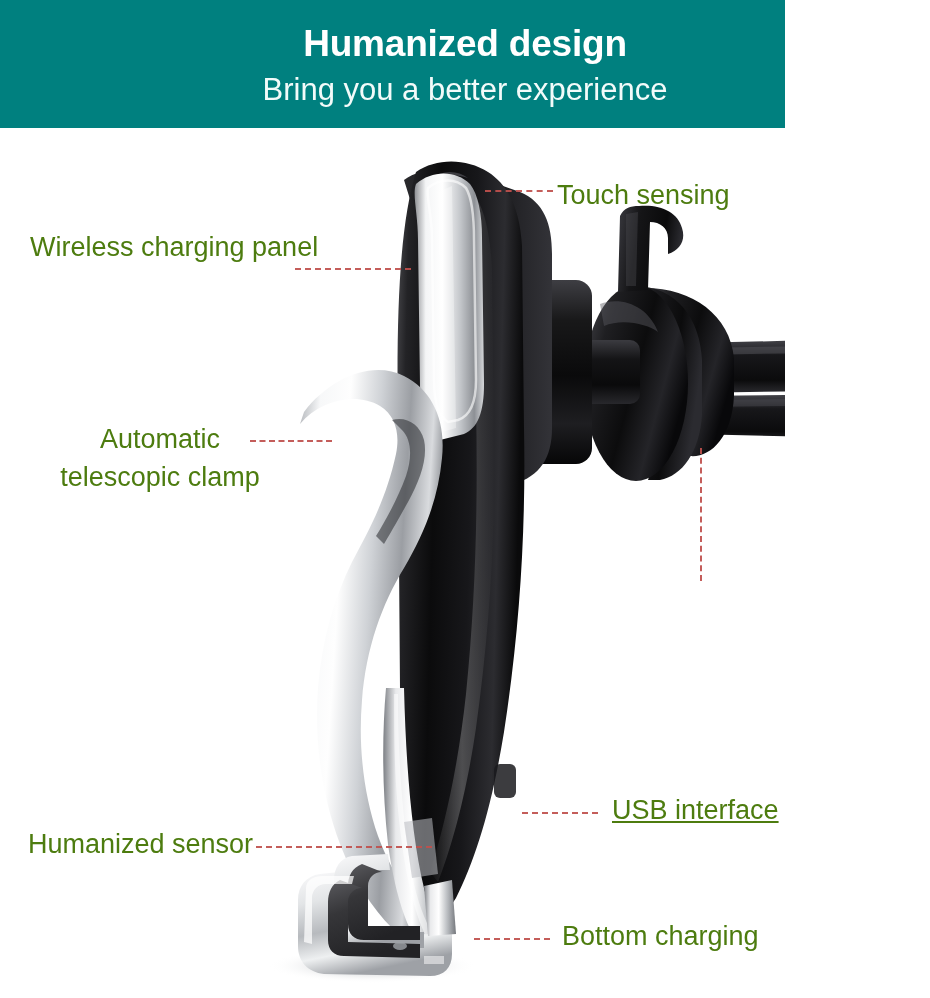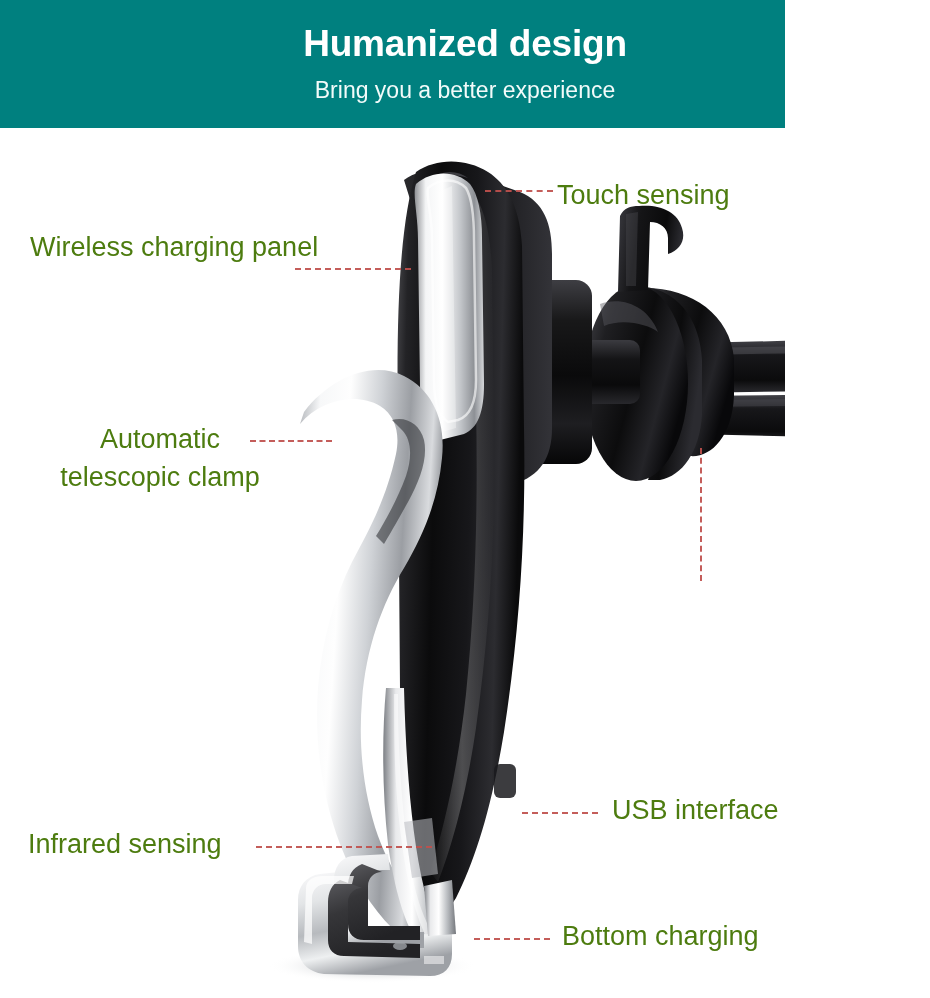--- a/index.html
+++ b/index.html
@@ -36,21 +36,21 @@
     letter-spacing:-0.2px;
     line-height:44px;
     white-space:nowrap;
   }
   #banner-subtitle {
     position:absolute;
     left:0; top:74px;
     width:930px;
     text-align:center;
     color:#f2fbfa;
-    font-size:23px;
+    font-size:31px;
     font-weight:normal;
     line-height:32px;
     white-space:nowrap;
   }
 
   
   .callout {
     position:absolute;
     color:#4d7c0f;
     font-size:27px;
@@ -447,19 +447,19 @@
   <div class="callout" style="left:557px; top:176px;">Touch sensing</div>
 
   <div class="callout two-line" style="left:30px; top:420px; width:260px; text-align:center;">
     <span>Automatic</span>
     <span class="l2">telescopic clamp</span>
   </div>
 
   <div class="callout" style="left:30px; top:228px;">Wireless charging panel</div>
 
 
-  <div class="callout" style="left:612px; top:791px;">USB interface</div>
-
-  <div class="callout" style="left:28px; top:825px;">Infrared sensing</div>
+  <div class="callout" style="left:612px; top:791px;text-decoration:underline;">USB interface</div>
+
+  <div class="callout" style="left:28px; top:825px;">Humanized sensor</div>
 
   <div class="callout" style="left:562px; top:917px;">Bottom charging</div>
 
 </div>
 
 </body></html>

